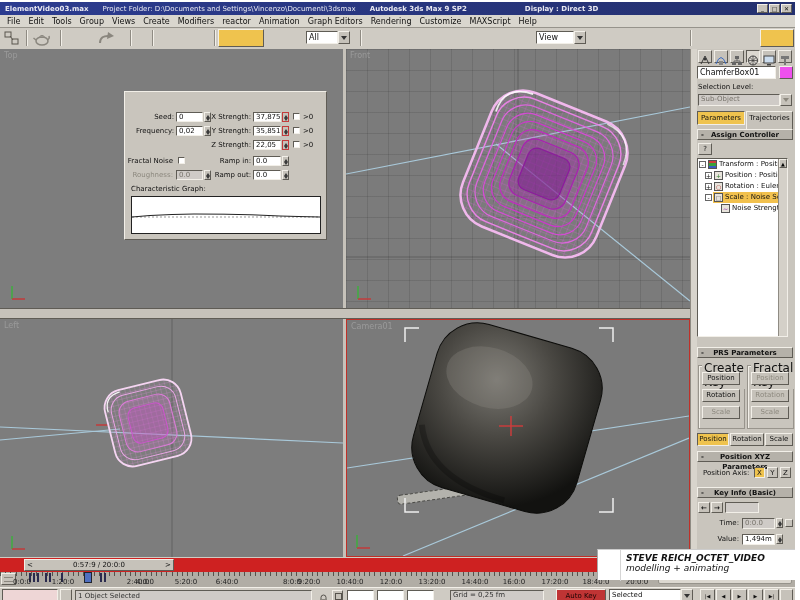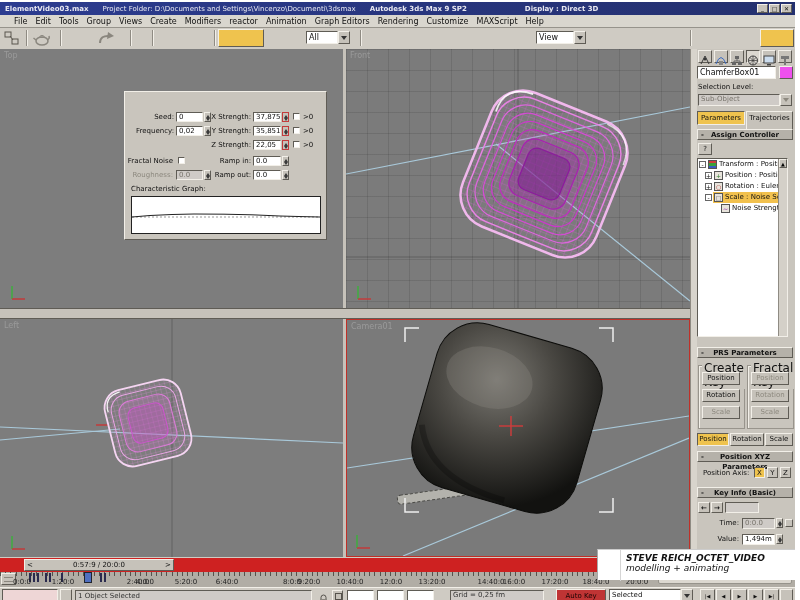--- a/index.html
+++ b/index.html
@@ -48,21 +48,21 @@
   <div class="a" style="left:0;top:0;width:795px;height:13px;background:linear-gradient(90deg,#2c3c90,#24306e);display:flex;align-items:center;color:#e9e9f2;font-size:7px;gap:14px;padding-left:5px;box-sizing:border-box;">
     <span style="font-weight:bold;">ElementVideo03.max</span>
     <span>Project Folder: D:\Documents and Settings\Vincenzo\Documenti\3dsmax</span>
     <span style="font-weight:bold;">Autodesk 3ds Max 9 SP2</span>
     <span style="font-weight:bold;padding-left:44px;">Display : Direct 3D</span>
     <span class="a bo btn" style="left:757px;top:2px;width:11px;height:9px;line-height:6px;font-size:6px;">_</span>
     <span class="a bo btn" style="left:769px;top:2px;width:11px;height:9px;line-height:8px;font-size:6px;">□</span>
     <span class="a bo btn" style="left:781px;top:2px;width:11px;height:9px;line-height:8px;font-size:6px;">✕</span>
   </div>
 
-  <div class="a menubar" style="left:0;top:13px;width:795px;height:13px;background:#d9d6ce;border-bottom:1px solid #96938b;padding-left:14px;box-sizing:border-box;">
+  <div class="a menubar" style="left:0;top:13px;width:795px;height:13px;background:#d9d6ce;border-bottom:1px solid #96938b;padding-left:7px;box-sizing:border-box;">
     <span class="menu-item">File</span>
     <span class="menu-item">Edit</span>
     <span class="menu-item">Tools</span>
     <span class="menu-item">Group</span>
     <span class="menu-item">Views</span>
     <span class="menu-item">Create</span>
     <span class="menu-item">Modifiers</span>
     <span class="menu-item">reactor</span>
     <span class="menu-item">Animation</span>
     <span class="menu-item">Graph Editors</span>
@@ -451,21 +451,21 @@
     <span class="tick-label" style="left:48px;">1:20:0</span>
     <span class="tick-label" style="left:89px;margin-left:34px;">2:40:0</span>
     <span class="tick-label" style="left:130px;">4:0:0</span>
     <span class="tick-label" style="left:171px;">5:20:0</span>
     <span class="tick-label" style="left:212px;">6:40:0</span>
     <span class="tick-label" style="left:253px;margin-left:24px;">8:0:0</span>
     <span class="tick-label" style="left:294px;">9:20:0</span>
     <span class="tick-label" style="left:335px;">10:40:0</span>
     <span class="tick-label" style="left:376px;">12:0:0</span>
     <span class="tick-label" style="left:417px;">13:20:0</span>
-    <span class="tick-label" style="left:476px;">14:40:0</span>
+    <span class="tick-label" style="left:460px;">14:40:0</span>
     <span class="tick-label" style="left:499px;">16:0:0</span>
     <span class="tick-label" style="left:540px;">17:20:0</span>
     <span class="tick-label" style="left:581px;">18:40:0</span>
     <span class="tick-label" style="left:622px;">20:0:0</span>
     <span class="a" style="left:658px;top:3px;width:134px;height:9px;background:#dcd8d0;border:1px solid #96938b;border-radius:2px;box-sizing:border-box;"></span>
   </div>
 
   <div class="a" style="left:0;top:585px;width:795px;height:15px;background:#cfcbc3;border-top:1px solid #f2efe8;">
     <span class="a bi" style="left:2px;top:1px;width:56px;height:13px;background:#eed6d6;"></span>
     <span class="a bo" style="left:60px;top:1px;width:12px;height:13px;"></span>

